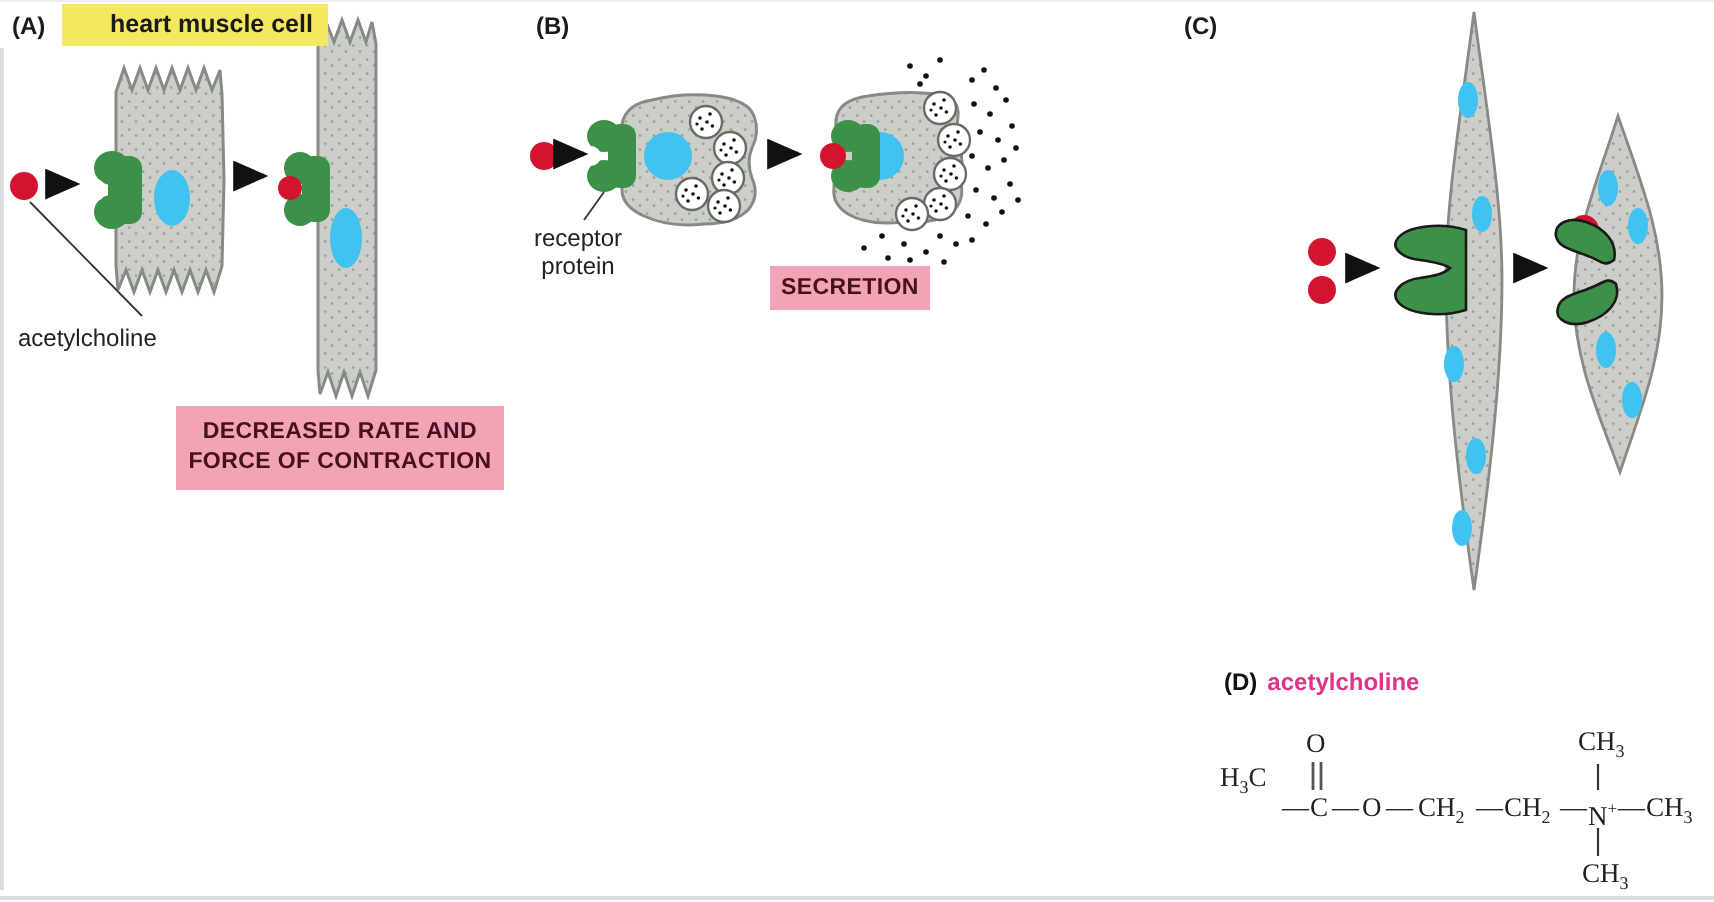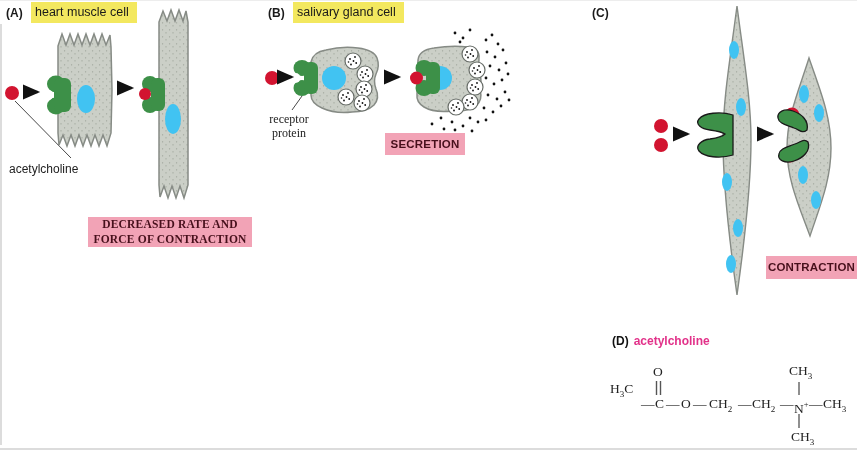--- a/index.html
+++ b/index.html
@@ -1,25 +1,25 @@
 <!DOCTYPE html>
 <html><head>
 <meta charset="utf-8">
 <style>
   html,body{margin:0;padding:0;background:#fff;}
   #stage{position:relative;width:857px;height:451px;background:#ffffff;overflow:hidden;
          font-family:"Liberation Sans",sans-serif;color:#111;}
   #art{position:absolute;left:0;top:0;}
   .abs{position:absolute;}
   .tag{font-size:12px;font-weight:700;color:#1a1a1a;}
-  .hl{background:#f3e85f;font-size:12.5px;font-weight:400;color:#1a1a1a;
-      padding:3px 8px 4px 4px;line-height:14px;}
+  .hl{background:#f3e85f;font-size:12.5px;font-weight:700;color:#1a1a1a;
+      padding:3px 8px 4px 24px;line-height:14px;}
   .small-label{font-size:12px;color:#222;line-height:14px;}
   .center{text-align:center;}
-  .preline{white-space:pre-line;font-family:Liberation Serif, serif;}
+  .preline{white-space:pre-line;}
   .result{background:#f2a3b6;color:#47101c;font-size:11.5px;font-weight:700;
           line-height:15px;display:flex;align-items:center;justify-content:center;
           text-align:center;letter-spacing:.2px;}
   .dlabel{font-size:12px;font-weight:700;display:flex;gap:5px;}
   .dname{color:#e23189;}
   .chem{font-family:"Liberation Serif",serif;font-size:13.5px;color:#222;line-height:14px;}
   .tok{position:absolute;white-space:nowrap;}
   .tok sub{font-size:9px;}
   .tok sup{font-size:8.5px;}
   .hairline{background:#dcdcdc;}
@@ -188,31 +188,29 @@
       <line x1="656.5" y1="381" x2="656.5" y2="395" stroke-width="1.4"></line>
       <line x1="660.5" y1="381" x2="660.5" y2="395" stroke-width="1.4"></line>
       <line x1="799" y1="382" x2="799" y2="395" stroke="#333" stroke-width="1.1"></line>
       <line x1="799" y1="414" x2="799" y2="428" stroke="#333" stroke-width="1.1"></line>
     </g>
   </svg>
 
   <div class="abs tag" style="left:6px;top:6px">(A)</div>
   <div class="abs hl" style="left:31px;top:2px">heart muscle cell</div>
   <div class="abs small-label" style="left:9px;top:162px">acetylcholine</div>
-  <div class="abs result preline" style="left:88px;top:217px;width:164px;height:30px">DECREASED RATE AND
+  <div class="abs result preline" style="left:88px;top:203px;width:164px;height:42px">DECREASED RATE AND
 FORCE OF CONTRACTION</div>
 
   <div class="abs tag" style="left:268px;top:6px">(B)</div>
-  <div class="abs hl" style="left:293px;top:2px">salivary gland cell</div>
   <div class="abs small-label center preline" style="left:258px;top:112px;width:62px">receptor
 protein</div>
   <div class="abs result" style="left:385px;top:133px;width:80px;height:22px">SECRETION</div>
 
   <div class="abs tag" style="left:592px;top:6px">(C)</div>
-  <div class="abs result" style="left:766px;top:256px;width:91px;height:23px">CONTRACTION</div>
 
   <div class="abs dlabel" style="left:612px;top:334px">
     <span>(D)</span>
     <span class="dname">acetylcholine</span>
   </div>
 
   <div class="chem">
     <span class="tok" style="left:610px;top:382px"><span>H</span><sub>3</sub><span>C</span></span>
     <span class="tok" style="left:641px;top:397px">—</span>
     <span class="tok" style="left:655px;top:397px">C</span>

